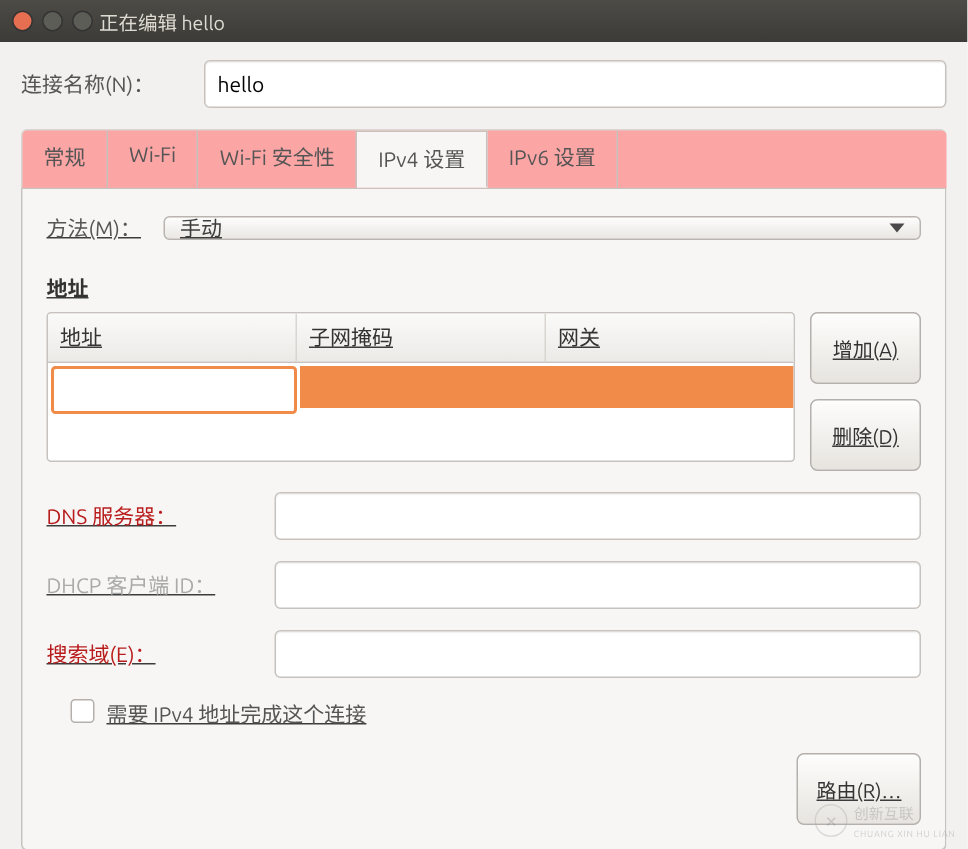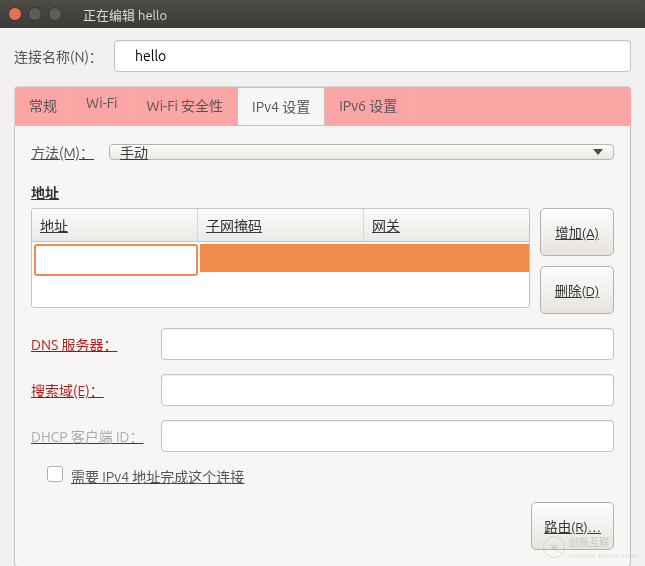--- a/index.html
+++ b/index.html
@@ -1,25 +1,25 @@
 <!DOCTYPE html>
 <html><head>
 <meta charset="utf-8">
 <style>
   * { box-sizing: border-box; font-family: "Ubuntu", "Noto Sans CJK SC", sans-serif; }
   body { margin:0; background:#f2f1f0; width:645px; height:566px; overflow:hidden; color:#3c3c3c; font-size:14px;}
-  .titlebar{height:28px;background:linear-gradient(to bottom,#4c4b46,#3c3b37);display:flex;align-items:center;padding:0 8px;gap:21px;}
+  .titlebar{height:28px;background:linear-gradient(to bottom,#4c4b46,#3c3b37);display:flex;align-items:center;padding:0 8px;gap:4px;}
   .win-btns{display:flex;gap:6px;}
   .wbtn{width:14px;height:14px;border-radius:50%;background:#5d5d58;border:1px solid #333;display:inline-block;}
   .wbtn.close{background:#e76f51;}
   .title{color:#dfdbd2;font-size:13px;}
   .content{padding:12px 14px;}
   .row{display:flex;align-items:center;margin-bottom:14px;}
   .label{min-width:100px;color:#555;}
-  input[type=text]{height:32px;border:1px solid #c7c2bd;border-radius:4px;padding:0 20px;background:#fff;font-size:14px;box-shadow:inset 0 1px 1px rgba(0,0,0,.06);}
+  input[type=text]{height:32px;border:1px solid #c7c2bd;border-radius:4px;padding:0 8px;background:#fff;font-size:14px;box-shadow:inset 0 1px 1px rgba(0,0,0,.06);margin-left:22px;}
   .conn-name input{flex:1;}
   .tabs{display:flex;border-bottom:1px solid #c7c2bd;border-top:1px solid #d9d5d0;border-left:1px solid #d9d5d0;border-radius:4px 4px 0 0;overflow:hidden;background:#fca5a5;}
   .tab{padding:8px 14px;border-right:1px solid #c7c2bd;color:#555;cursor:pointer;}
   .tab.active{background:#f7f6f5;border-bottom:2px solid #f7f6f5;margin-bottom:-1px;border-top:1px solid #c7c2bd;}
   .tabbox{border:1px solid #c7c2bd;border-top:none;background:#f7f6f5;border-radius:0 0 4px 4px;padding:16px;text-decoration:underline;}
   .method-row{display:flex;align-items:center;margin-bottom:20px;}
   .method-sel{flex:1;height:16px;border:1px solid #b9b4af;border-radius:4px;background:linear-gradient(#fdfdfc,#eae7e3);display:flex;align-items:center;justify-content:space-between;padding:0 10px;cursor:pointer;}
   .triangle{width:0;height:0;border-left:5px solid transparent;border-right:5px solid transparent;border-top:6px solid #4a4a4a;}
   .addr-section{margin-bottom:10px;}
   .addr-label{margin-bottom:6px;font-weight:bold;color:#333;}
@@ -100,28 +100,28 @@
           <button class="btn">删除(D)</button>
         </div>
       </div>
     </div>
 
     <div class="form-row">
       <div class="flabel">DNS 服务器：</div>
       <input type="text" value="" style="">
     </div>
 
+    <div class="form-row disabled">
+      <div class="flabel">DHCP 客户端 ID：</div>
+      <input type="text" disabled="" value="" style="">
+    </div>
+
     <div class="form-row">
       <div class="flabel">搜索域(E)：</div>
       <input type="text" value="" style="">
-    </div>
-
-    <div class="form-row disabled">
-      <div class="flabel">DHCP 客户端 ID：</div>
-      <input type="text" disabled="" value="" style="">
     </div>
 
     <div class="chkrow">
       <span class="chk"></span>
       <span>需要 IPv4 地址完成这个连接</span>
     </div>
 
     <div class="route-row">
       <button class="btn">路由(R)…</button>
     </div>

